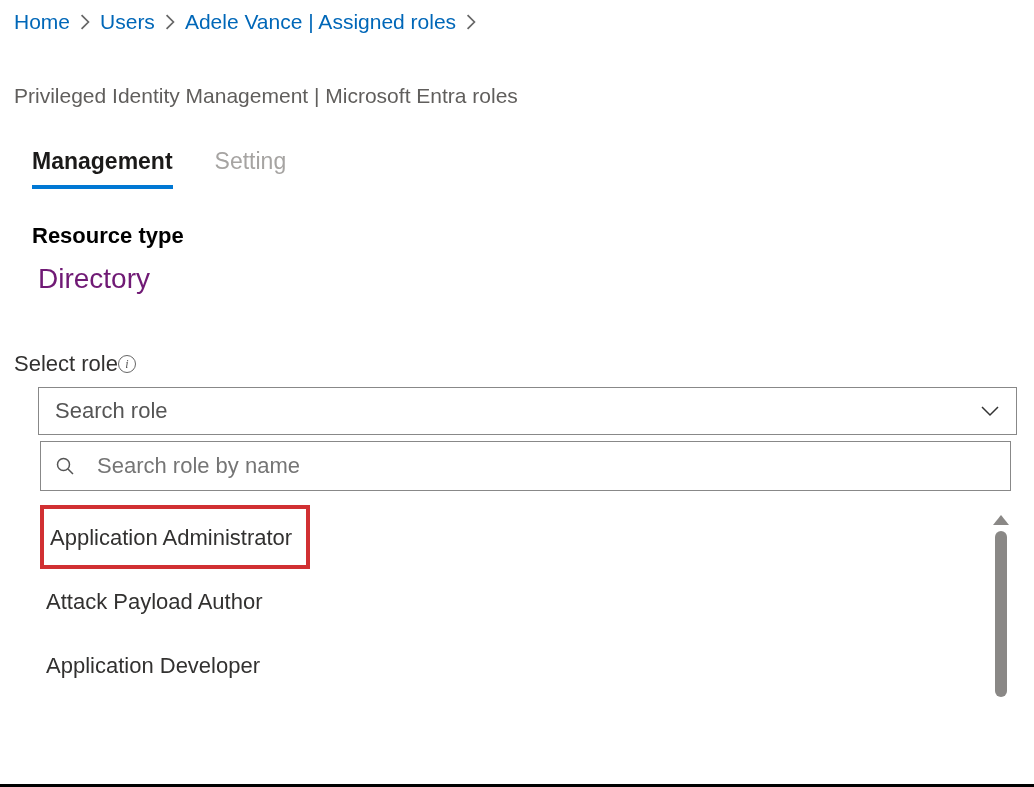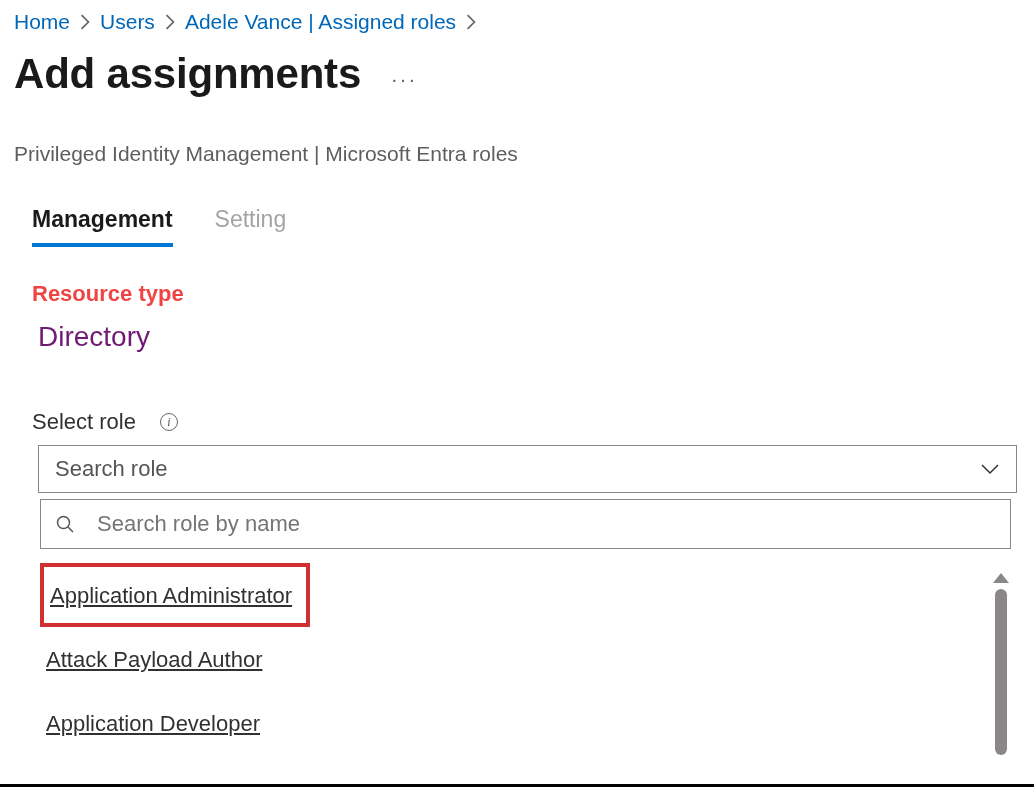--- a/index.html
+++ b/index.html
@@ -36,23 +36,23 @@
     color:#1b1a19;
   }
   .ellipsis { color:#605e5c; font-size:20px; letter-spacing:2px; cursor:pointer; padding-top:12px;}
   .subtitle { font-size:21px; color:#605e5c; margin-bottom: 40px; margin-top: 40px; }
   
   .tabs { display:flex; gap:42px; padding-left:18px; }
   .tab { font-size:23px; color:#a6a4a2; padding-bottom:10px; cursor:pointer; }
   .tab.active { color:#1b1a19; font-weight:600; border-bottom:4px solid #0078d4; }
   
   .section { padding: 34px 0 0 18px; }
-  .label-strong { font-size:22px; font-weight:600; color:#ef4444; }
+  .label-strong { font-size:22px; font-weight:600; color:#000000; }
   .value-line { font-size:28px; color:#701a75; padding:14px 0 0 6px; }
-  .field-label-row { display:flex; align-items:center; gap:24px; font-size:22px; color:#323130; margin-top:56px; margin-left:18px;}
+  .field-label-row { display:flex; align-items:center; gap:0; font-size:22px; color:#323130; margin-top:56px; }
   .info-icon {
     width:18px; height:18px; border:1px solid #666; border-radius:50%;
     display:inline-flex; align-items:center; justify-content:center;
     font-size:12px; color:#555; font-style: italic; font-family: Georgia, serif;
   }
   
   .combo {
     margin: 10px 0 0 24px;
     border:1px solid #888;
     height:48px;
@@ -73,21 +73,21 @@
     border:1px solid #888;
     height:50px;
     display:flex; align-items:center; gap:20px;
     padding:0 14px;
   }
   .search-input-wrap svg { width:20px; height:20px; flex:none; color:#555; }
   .search-input {
     border:none; outline:none; font-size:22px; color:#555; flex:1;
     background:transparent;
   }
-  .role-list { position:relative; padding-right:30px;text-decoration:underline; }
+  .role-list { position:relative; padding-right:30px; }
   .role-item {
     font-size:22px; color:#323130;
     padding:20px 10px 18px 6px;
     cursor:pointer;
     width: fit-content;
   }
   .role-item.highlight {
     border:4px solid #d13032;
     margin-top:14px;
     padding:16px 14px 14px 6px;
@@ -134,24 +134,20 @@
           </svg>
     </span>
     <a>Adele Vance | Assigned roles</a>
     <span class="chev">
       <svg viewBox="0 0 8 14">
             <path d="M1 1l6 6-6 6" fill="none" stroke="#666" stroke-width="1.5"></path>
           </svg>
     </span>
   </nav>
 
-  <div class="title-row">
-    <h1 class="page-title">Add assignments</h1>
-    <span class="ellipsis">···</span>
-  </div>
   <div class="subtitle">Privileged Identity Management | Microsoft Entra roles</div>
 
   <div class="tabs">
     <div class="tab active">Management</div>
     <div class="tab">Setting</div>
   </div>
 
   <div class="section">
     <div class="label-strong">Resource type</div>
     <div class="value-line">Directory</div>

